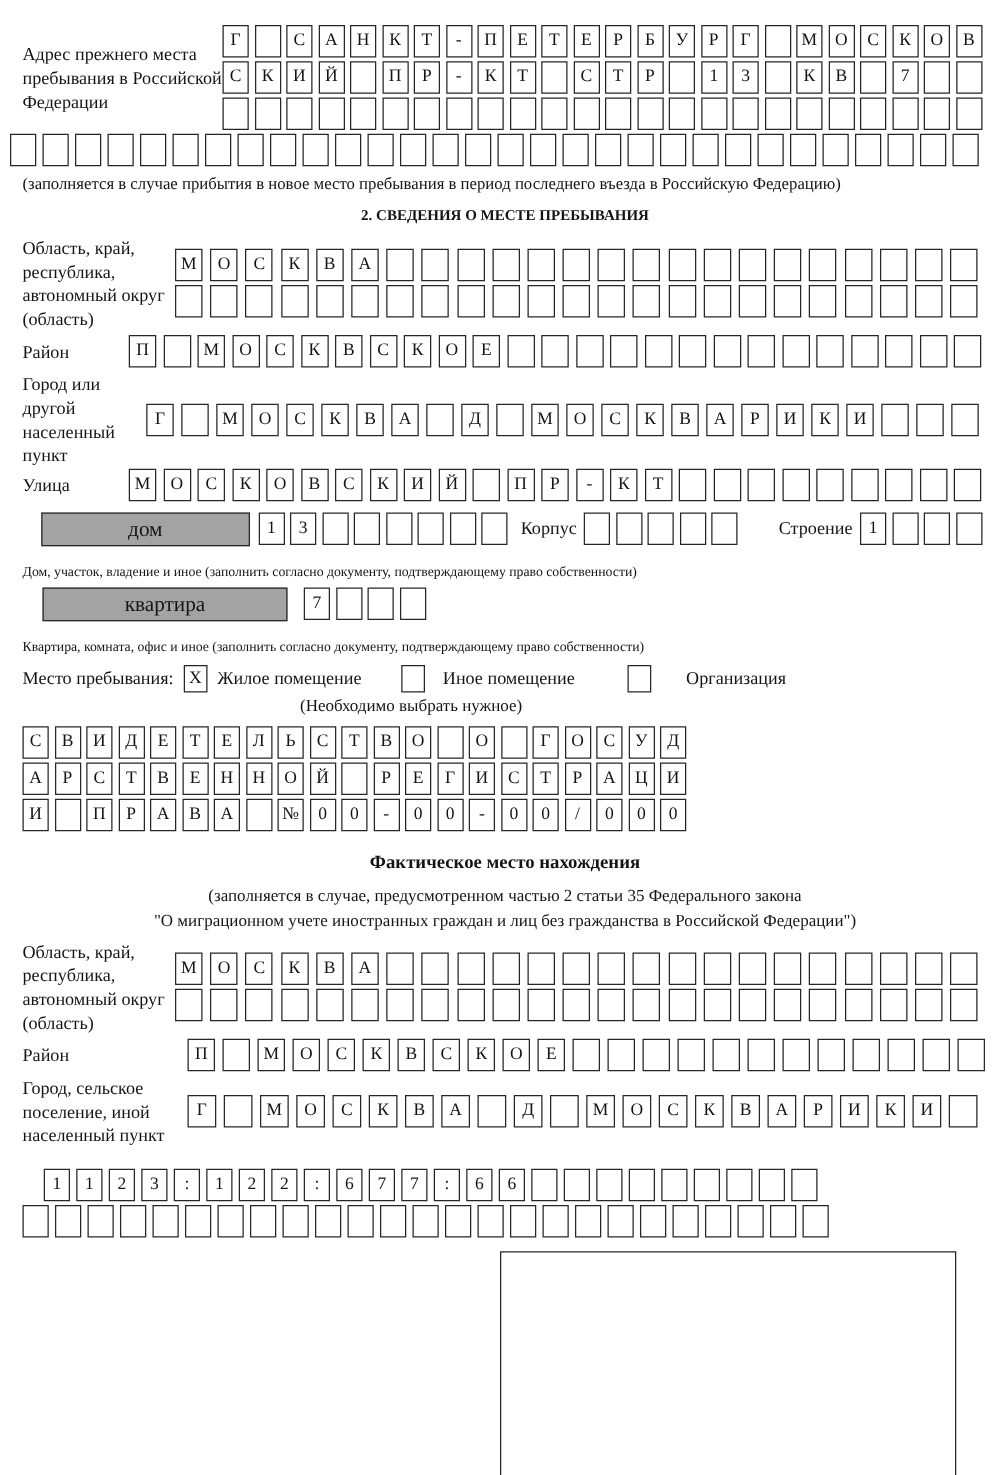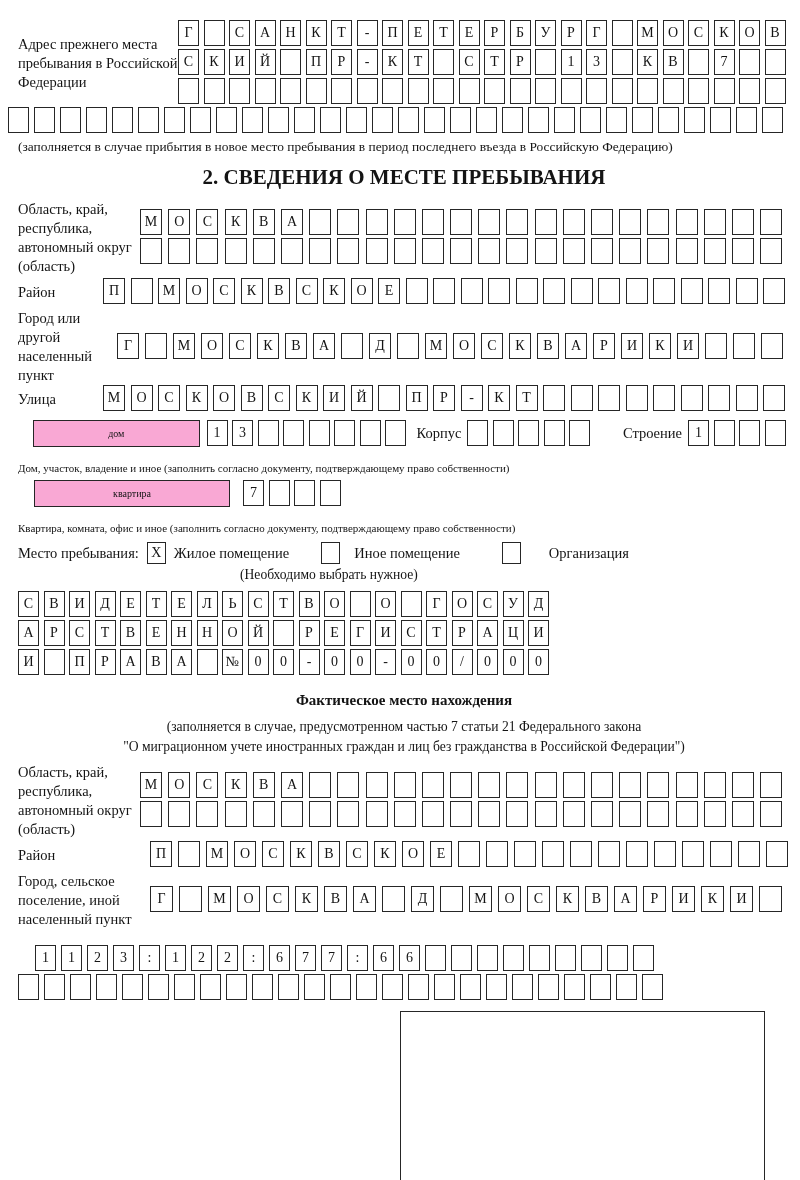--- a/index.html
+++ b/index.html
@@ -37,38 +37,38 @@
   .flabel { line-height: 19px; flex-shrink: 0; }
 
   .block1 { margin-top: 20px; }
   .block1 .flabel { width: 160px; }
   .fullrow { margin-left: -10px; margin-top: 0px; }
 
   .caption { font-size: 13.4px; text-align: left; margin-top: 3px; }
   .left-caption { font-size: 11px; margin: 13px 0 6px 0; }
 
   .sec-title {
-    text-align: center; font-weight: bold; font-size: 21px;
+    text-align: center; font-weight: bold; font-size: 12px;
     margin: 10px 0 10px 0;
   }
 
   .lbl-region { width: 122px; }
   .lbl-district { width: 85px; }
   .lbl-city { width: 99px; }
   .lbl-street { width: 85px; }
   .lbl-doc { width: 232px; }
   .lbl-region2 { width: 122px; }
   .lbl-district2 { width: 132px; }
   .lbl-city2 { width: 132px; }
   .lbl-cad { width: 142px; }
 
   .wide-box {
     display: inline-flex; align-items: center; justify-content: center;
-    height: 27px; border: 1.6px solid #262626; background: #f9a8d4;
-    font-size: 10px;
+    height: 27px; border: 1.6px solid #262626; background: #a3a3a3;
+    font-size: 17px;
   }
   .house-row, .apt-row { display: flex; align-items: flex-start; margin-top: 6px; }
   .house-box { width: 167px; margin-left: 15px; }
   .apt-box { width: 196px; margin-left: 16px; }
   .inline-lbl { line-height: 27px; }
 
   .stay-row { display: flex; align-items: center; margin-top: 8px; }
   .checkbox {
     display: inline-block; width: 19px; height: 22px;
     border: 1.6px solid #262626; text-align: center;
@@ -159,21 +159,21 @@
 
   <div class="frow">
     <div>
       <div class="crow"><span class="cell">С</span><span class="cell">В</span><span class="cell">И</span><span class="cell">Д</span><span class="cell">Е</span><span class="cell">Т</span><span class="cell">Е</span><span class="cell">Л</span><span class="cell">Ь</span><span class="cell">С</span><span class="cell">Т</span><span class="cell">В</span><span class="cell">О</span><span class="cell"></span><span class="cell">О</span><span class="cell"></span><span class="cell">Г</span><span class="cell">О</span><span class="cell">С</span><span class="cell">У</span><span class="cell">Д</span></div>
       <div class="crow"><span class="cell">А</span><span class="cell">Р</span><span class="cell">С</span><span class="cell">Т</span><span class="cell">В</span><span class="cell">Е</span><span class="cell">Н</span><span class="cell">Н</span><span class="cell">О</span><span class="cell">Й</span><span class="cell"></span><span class="cell">Р</span><span class="cell">Е</span><span class="cell">Г</span><span class="cell">И</span><span class="cell">С</span><span class="cell">Т</span><span class="cell">Р</span><span class="cell">А</span><span class="cell">Ц</span><span class="cell">И</span></div>
       <div class="crow"><span class="cell">И</span><span class="cell"></span><span class="cell">П</span><span class="cell">Р</span><span class="cell">А</span><span class="cell">В</span><span class="cell">А</span><span class="cell"></span><span class="cell">№</span><span class="cell">0</span><span class="cell">0</span><span class="cell">-</span><span class="cell">0</span><span class="cell">0</span><span class="cell">-</span><span class="cell">0</span><span class="cell">0</span><span class="cell">/</span><span class="cell">0</span><span class="cell">0</span><span class="cell">0</span></div>
     </div>
   </div>
 
   <div class="fact-title">Фактическое место нахождения</div>
-  <div class="fact-cap">(заполняется в случае, предусмотренном частью 7 статьи 21 Федерального закона</div>
+  <div class="fact-cap">(заполняется в случае, предусмотренном частью 2 статьи 35 Федерального закона</div>
   <div class="fact-cap">"О миграционном учете иностранных граждан и лиц без гражданства в Российской Федерации")</div>
 
   <div class="frow mt6">
     <div class="flabel lbl-region2">Область, край, республика, автономный округ (область)</div>
     <div>
       <div class="crow pC"><span class="cell">М</span><span class="cell">О</span><span class="cell">С</span><span class="cell">К</span><span class="cell">В</span><span class="cell">А</span><span class="cell"></span><span class="cell"></span><span class="cell"></span><span class="cell"></span><span class="cell"></span><span class="cell"></span><span class="cell"></span><span class="cell"></span><span class="cell"></span><span class="cell"></span><span class="cell"></span><span class="cell"></span><span class="cell"></span><span class="cell"></span><span class="cell"></span><span class="cell"></span><span class="cell"></span></div>
       <div class="crow pC"><span class="cell"></span><span class="cell"></span><span class="cell"></span><span class="cell"></span><span class="cell"></span><span class="cell"></span><span class="cell"></span><span class="cell"></span><span class="cell"></span><span class="cell"></span><span class="cell"></span><span class="cell"></span><span class="cell"></span><span class="cell"></span><span class="cell"></span><span class="cell"></span><span class="cell"></span><span class="cell"></span><span class="cell"></span><span class="cell"></span><span class="cell"></span><span class="cell"></span><span class="cell"></span></div>
     </div>
   </div>
 

